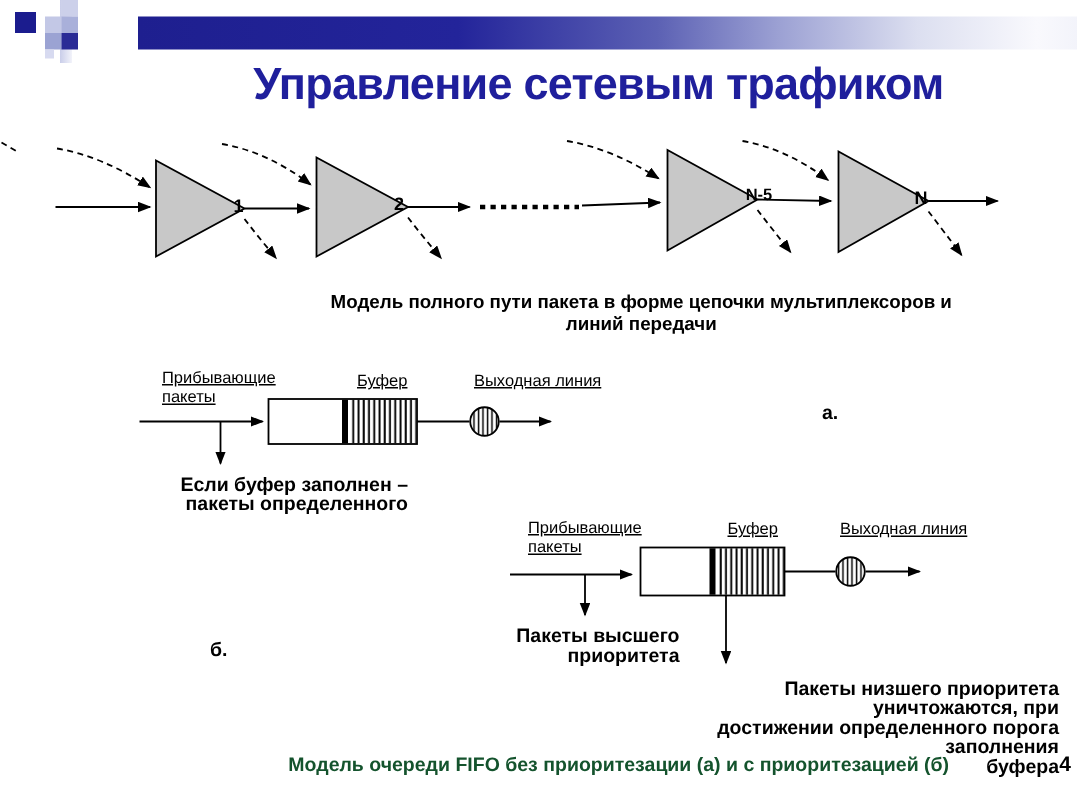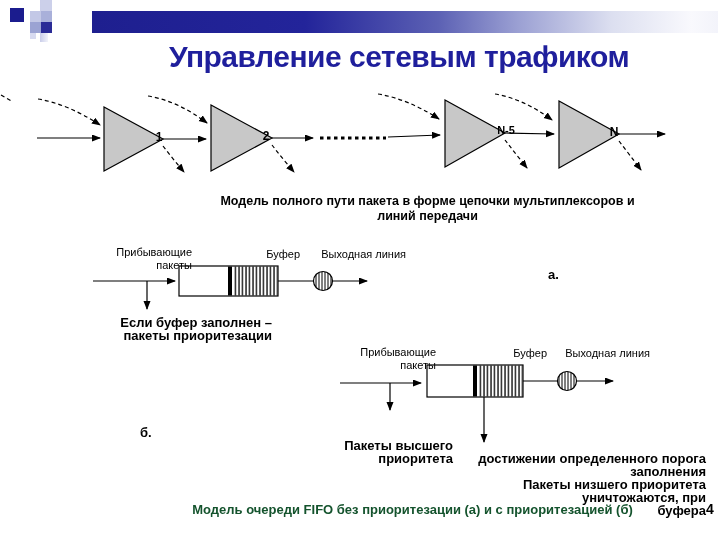--- a/index.html
+++ b/index.html
@@ -10,21 +10,21 @@
   .abs{position:absolute;margin-left:40px;}
   
   .deco-strip{left:0;top:0;width:8px;height:42px;background:linear-gradient(to right,#c9cde9,#f2f3fa);}
   .deco-bar{left:52px;top:11px;width:666px;height:22px;
     background:linear-gradient(to right,#1e1f8f 0%,#23249a 32%,#5c61b4 52%,#9ba0d3 64%,#dcdff0 78%,#f9f9fd 90%,#e9ebf6 100%);}
   .sq{position:absolute;}
   
   .title{left:0;top:40px;width:718px;text-align:center;
     font-size:30px;font-weight:bold;color:#1f1f9c;letter-spacing:-0.5px;}
   
-  .lbl{font-size:11px;color:#000;text-align:right;line-height:13px;}
+  .lbl{font-size:11px;color:#000;text-align:left;line-height:13px;text-decoration:underline;}
   .note{font-size:13px;font-weight:bold;color:#000;text-align:right;line-height:13px;}
   .nodelbl{font-weight:bold;font-size:12px;color:#000;text-align:center;}
   .cap1{left:80px;top:194px;width:615px;text-align:center;
     font-size:12.5px;font-weight:bold;line-height:15px;color:#000000;}
   .bottomcap{left:60px;top:502px;width:625px;text-align:center;
     font-size:13px;font-weight:bold;color:#14532d;}
   .pagenum{left:655px;top:501px;width:30px;text-align:center;
     font-size:14px;font-weight:bold;color:#000;}
   .diaglabel{font-size:13px;font-weight:bold;color:#000;}
   svg{position:absolute;left:0;top:0;}
@@ -117,34 +117,34 @@
 </div>
 
 <div class="abs lbl" style="left:68px;top:246px;width:84px;">
   <div>Прибывающие</div>
   <div>пакеты</div>
 </div>
 <div class="abs lbl" style="left:198px;top:248px;width:62px;">Буфер</div>
 <div class="abs lbl" style="left:276px;top:248px;width:90px;">Выходная линия</div>
 <div class="abs note" style="left:72px;top:316px;width:160px;">
   <div>Если буфер заполнен –</div>
-  <div>пакеты приоритезации</div>
+  <div>пакеты определенного</div>
 </div>
 <div class="abs diaglabel" style="left:508px;top:267px;">а.</div>
 
 <div class="abs lbl" style="left:312px;top:346px;width:84px;">
   <div>Прибывающие</div>
   <div>пакеты</div>
 </div>
 <div class="abs lbl" style="left:445px;top:347px;width:62px;">Буфер</div>
 <div class="abs lbl" style="left:520px;top:347px;width:90px;">Выходная линия</div>
 <div class="abs diaglabel" style="left:100px;top:425px;">б.</div>
-<div class="abs note" style="left:238px;top:439px;width:175px;">
+<div class="abs note" style="left:238px;top:417px;width:175px;">
   <div>Пакеты высшего приоритета</div>
 </div>
 <div class="abs note" style="left:398px;top:452px;width:268px;">
+  <div>Пакеты низшего приоритета уничтожаются, при</div>
   <div>достижении определенного порога заполнения</div>
-  <div>Пакеты низшего приоритета уничтожаются, при</div>
   <div>буфера</div>
 </div>
 
 <div class="abs bottomcap">Модель очереди FIFO без приоритезации (а) и с приоритезацией (б)</div>
 <div class="abs pagenum">4</div>
 
 </body></html>

